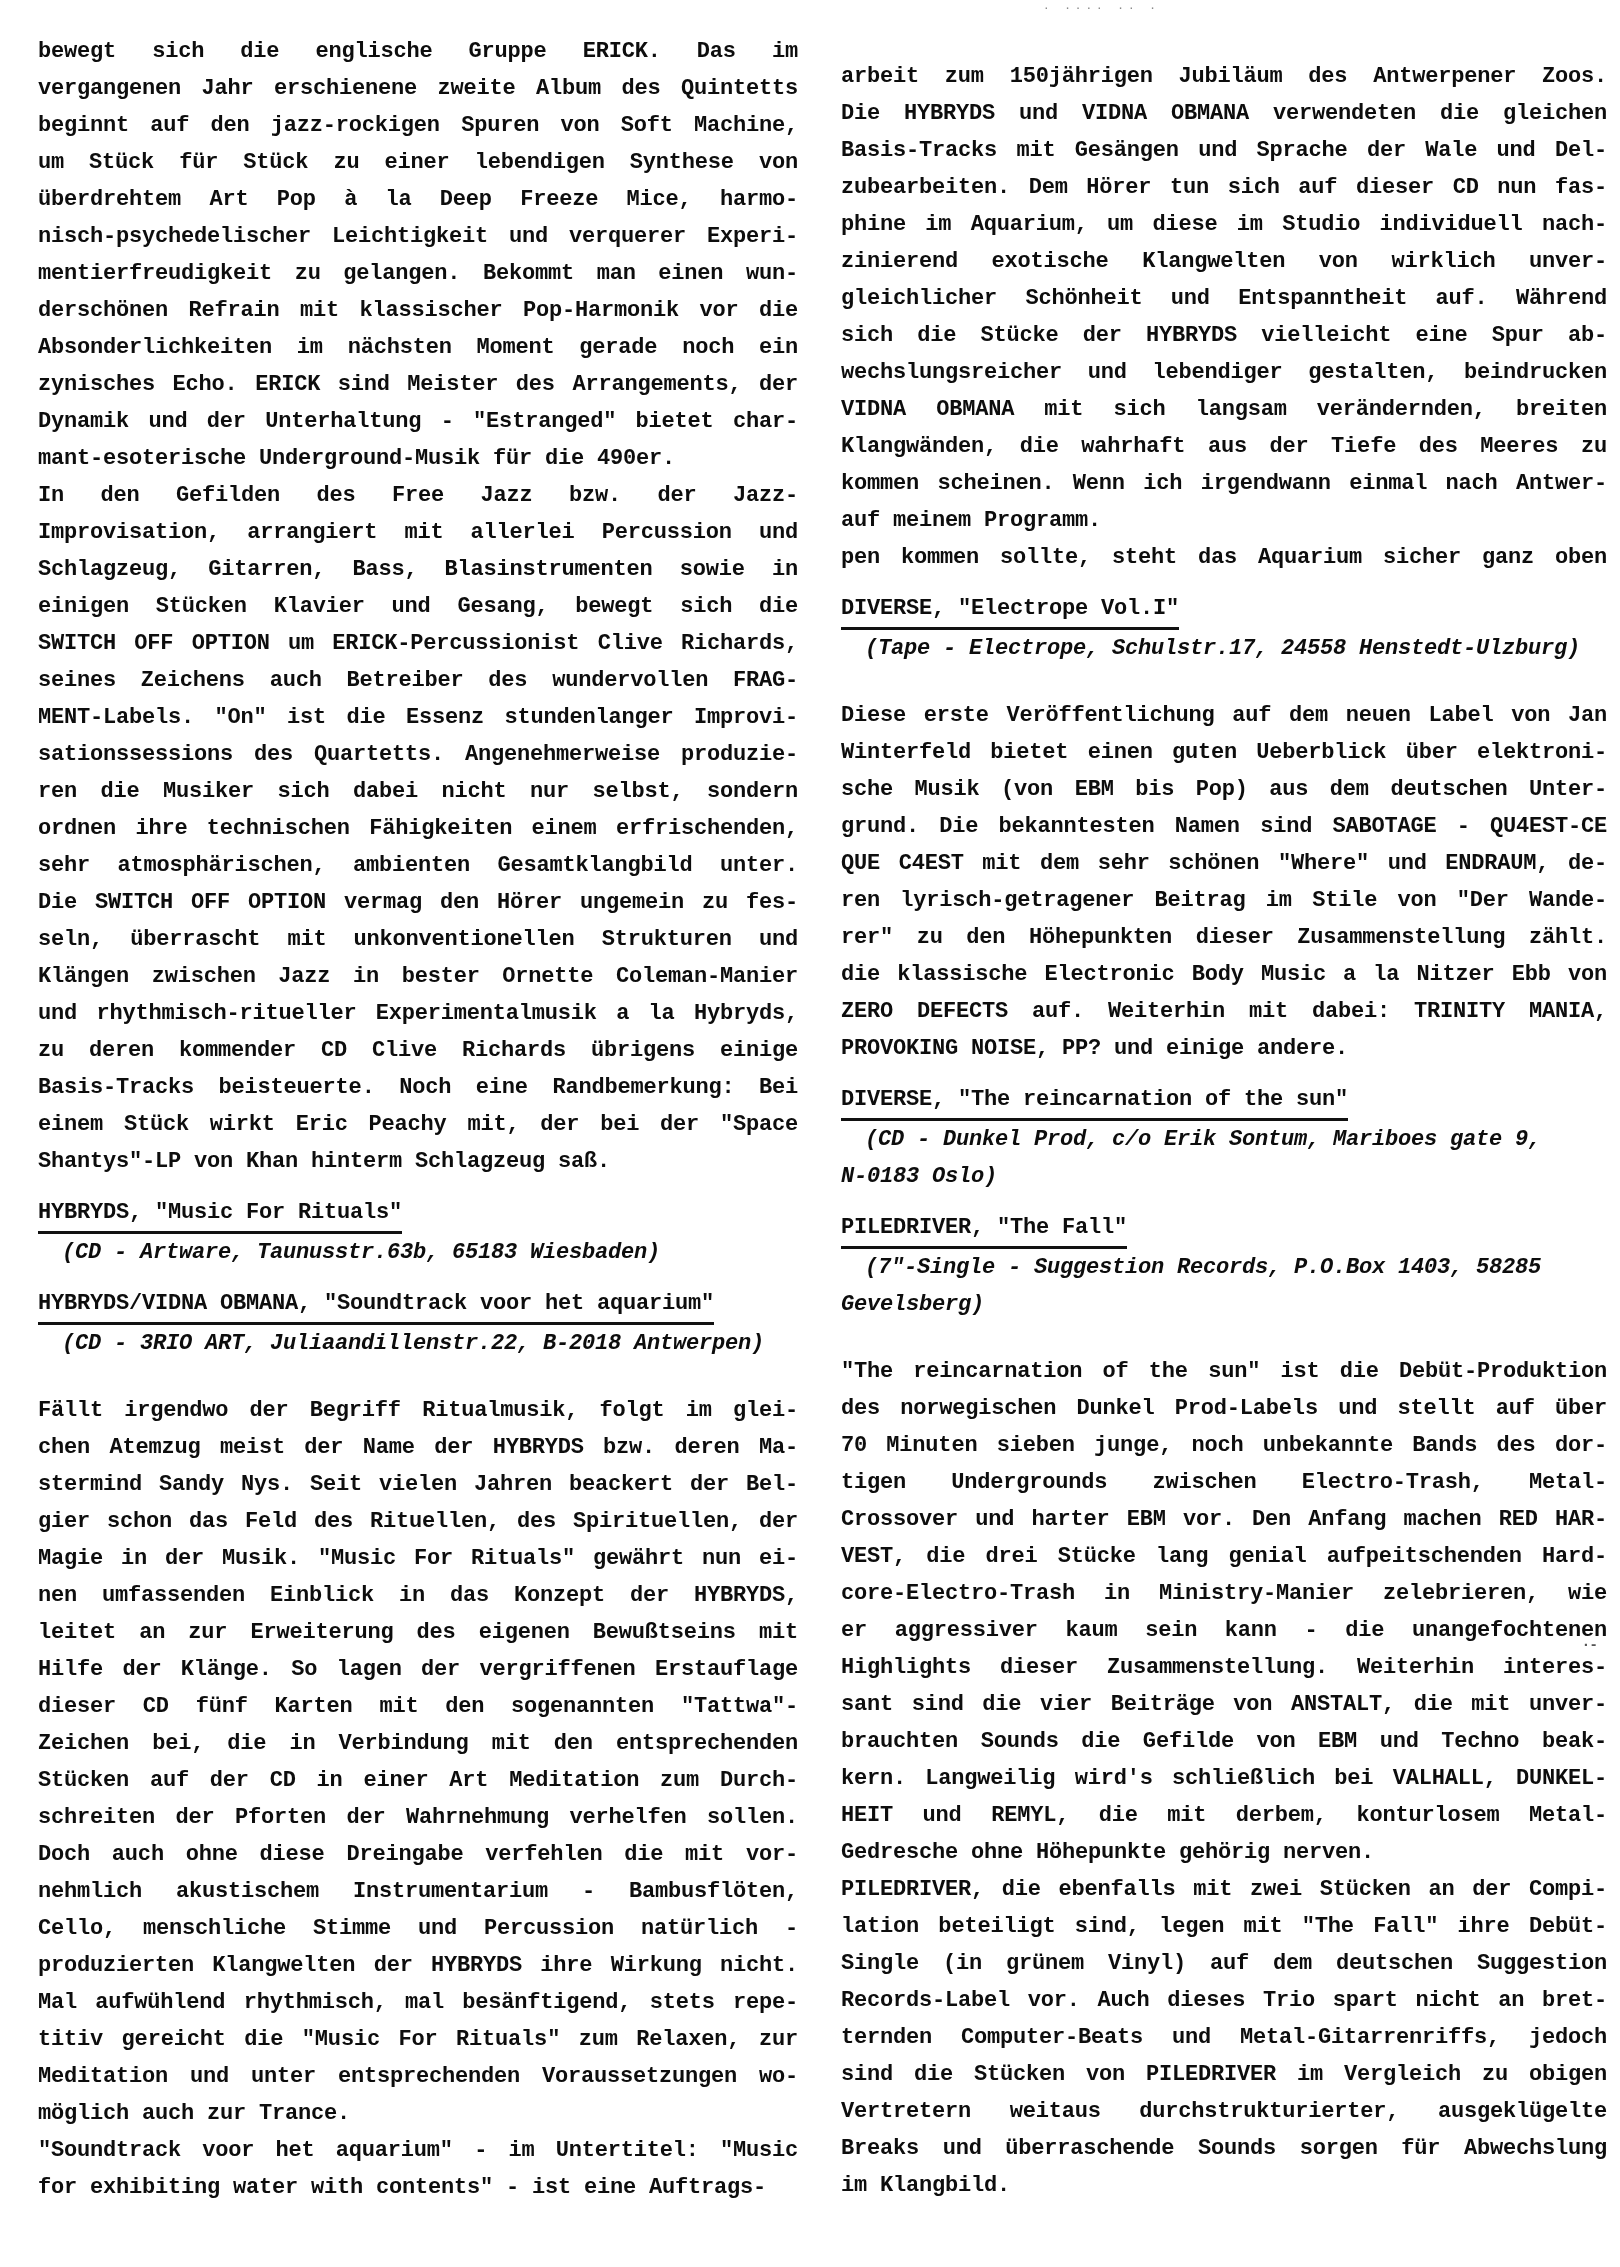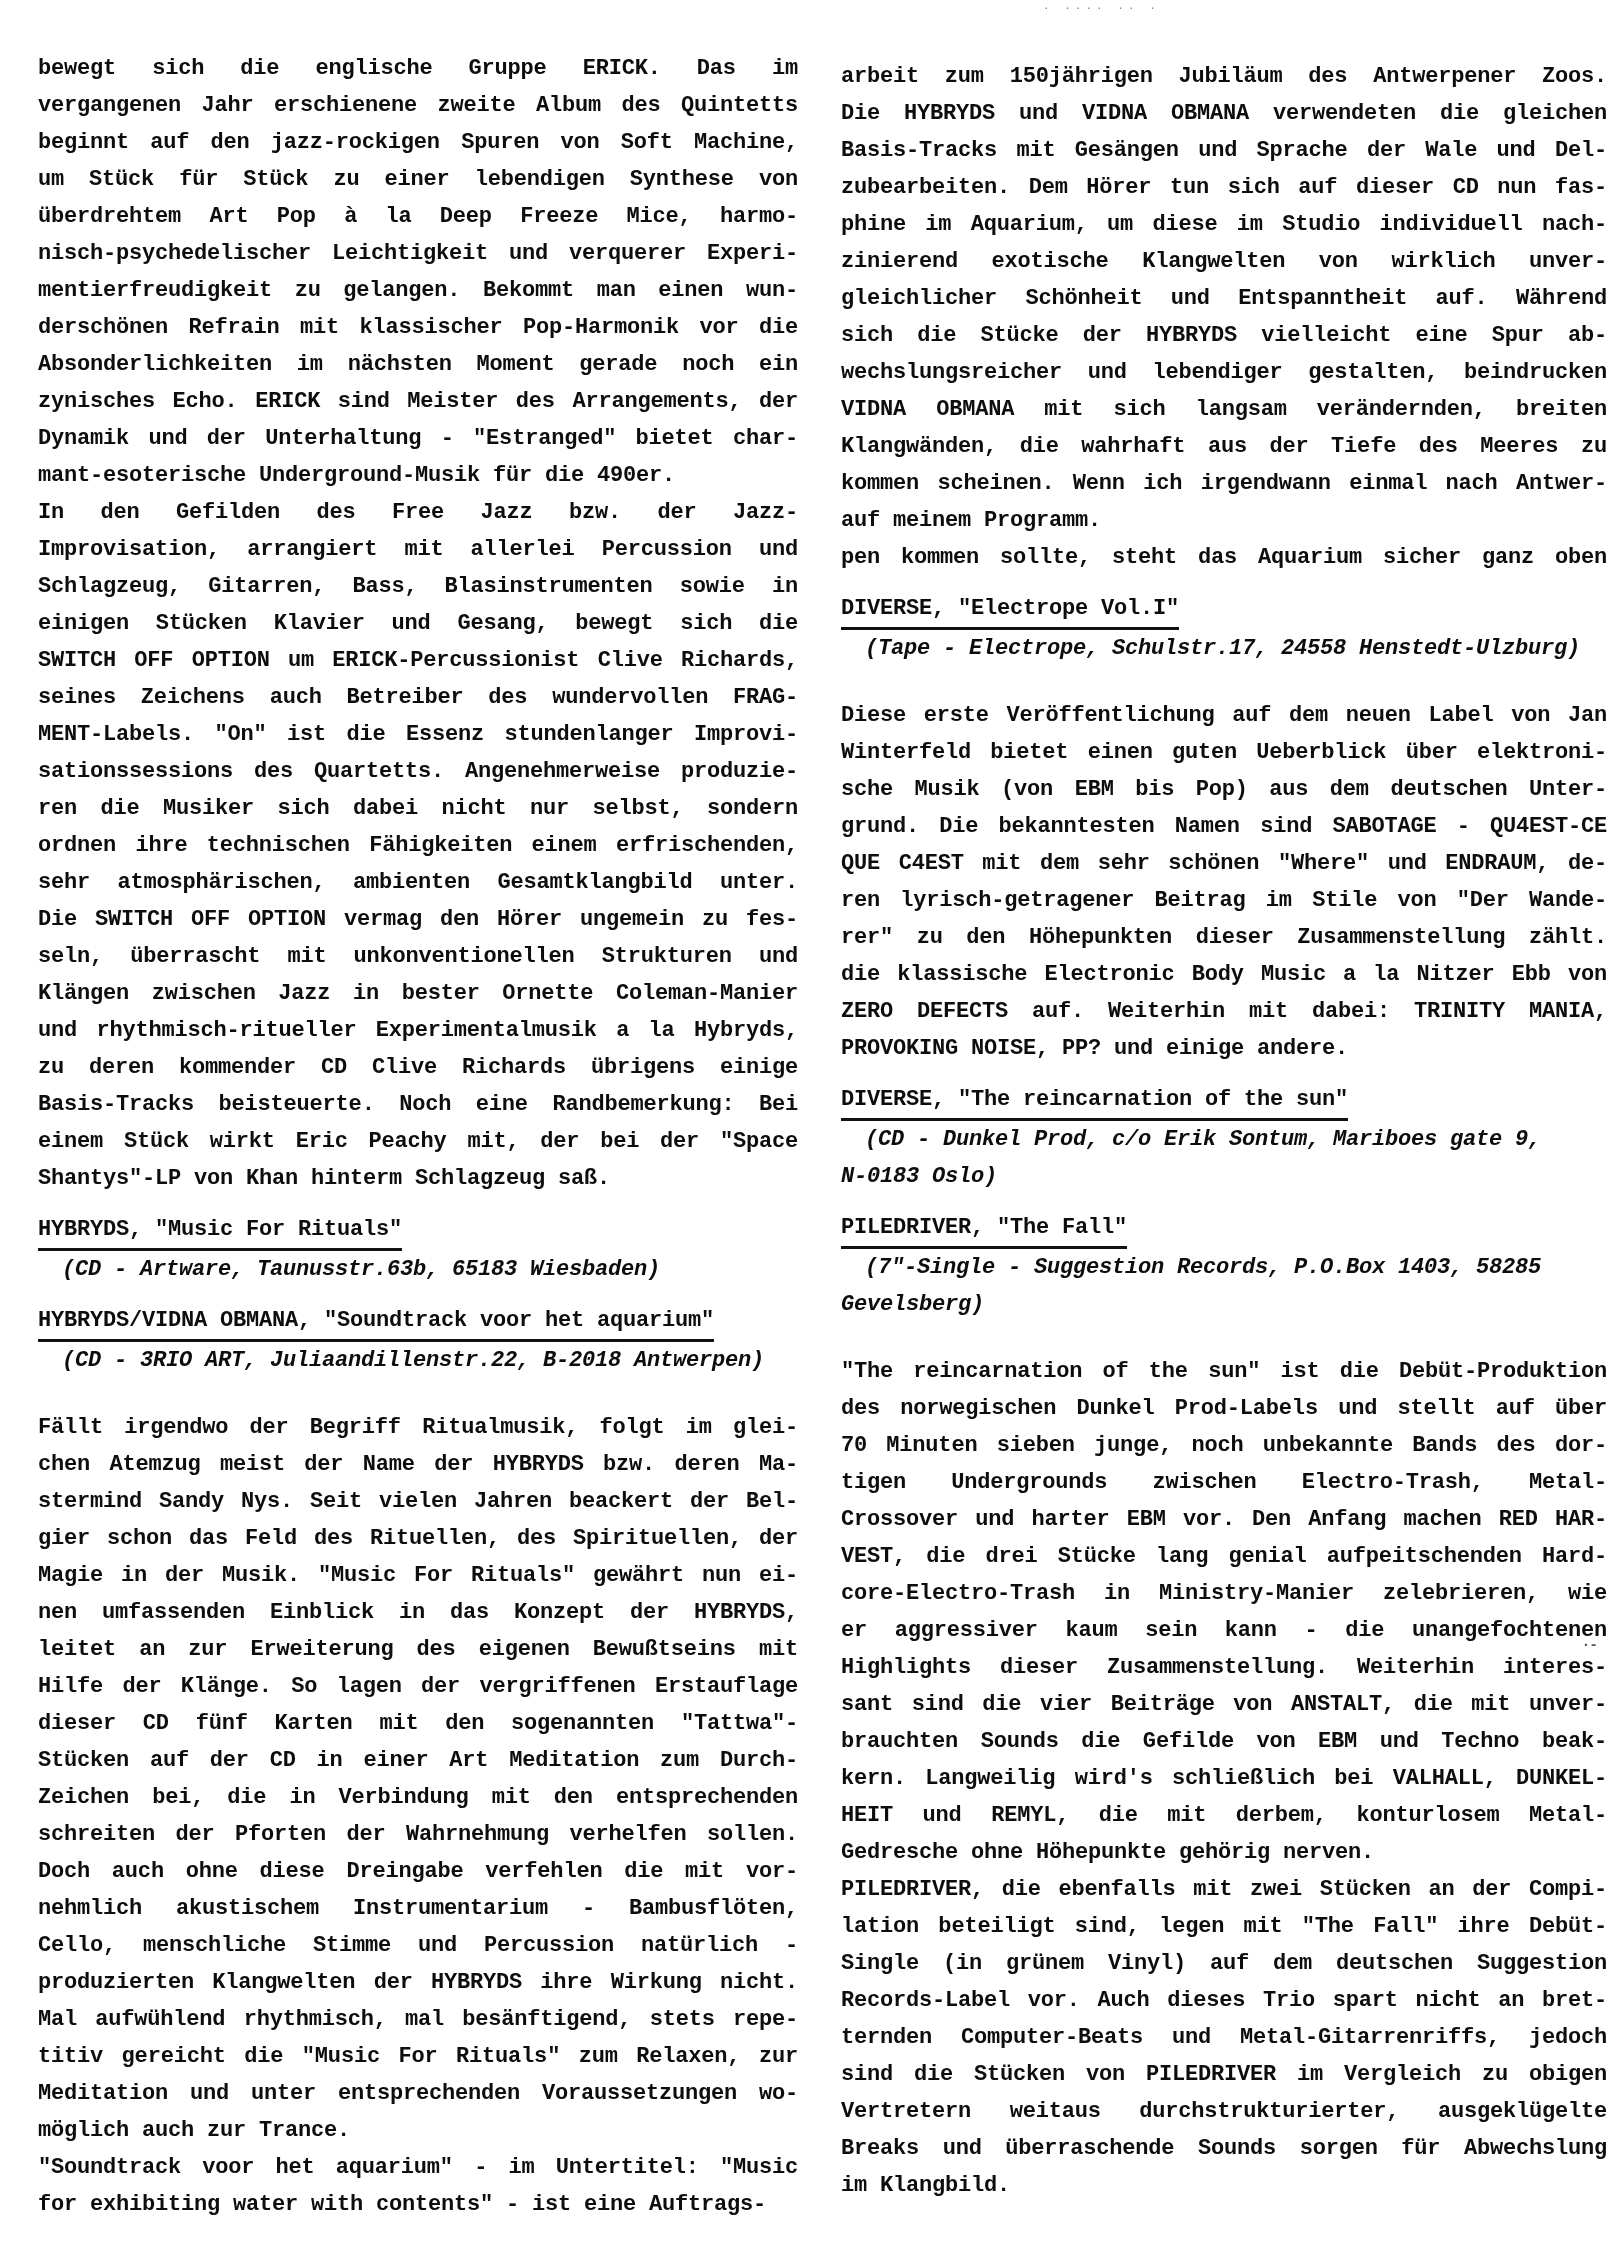--- a/index.html
+++ b/index.html
@@ -24,21 +24,21 @@
     position: absolute;
     top: 0;
     font-size: 22px;
     font-weight: 700;
     line-height: 37px;
     letter-spacing: -0.2px;
   }
   .column.left {
     left: 38px;
     width: 760px;
-    padding-top: 50px;
+    padding-top: 33px;
   }
   .column.right {
     left: 829px;
     width: 766px;
     padding-top: 58px;
     margin-left: 12px;
   }
   
   .block-paragraph { margin: 0; }
   .line {
@@ -150,22 +150,22 @@
       <div class="block-paragraph">
         <div class="line">Fällt irgendwo der Begriff Ritualmusik, folgt im glei-</div>
         <div class="line">chen Atemzug meist der Name der HYBRYDS bzw. deren Ma-</div>
         <div class="line">stermind Sandy Nys. Seit vielen Jahren beackert der Bel-</div>
         <div class="line">gier schon das Feld des Rituellen, des Spirituellen, der</div>
         <div class="line">Magie in der Musik. "Music For Rituals" gewährt nun ei-</div>
         <div class="line">nen umfassenden Einblick in das Konzept der HYBRYDS,</div>
         <div class="line">leitet an zur Erweiterung des eigenen Bewußtseins mit</div>
         <div class="line">Hilfe der Klänge. So lagen der vergriffenen Erstauflage</div>
         <div class="line">dieser CD fünf Karten mit den sogenannten "Tattwa"-</div>
+        <div class="line">Zeichen bei, die in Verbindung mit den entsprechenden</div>
         <div class="line">Stücken auf der CD in einer Art Meditation zum Durch-</div>
-        <div class="line">Zeichen bei, die in Verbindung mit den entsprechenden</div>
         <div class="line">schreiten der Pforten der Wahrnehmung verhelfen sollen.</div>
         <div class="line">Doch auch ohne diese Dreingabe verfehlen die mit vor-</div>
         <div class="line">nehmlich akustischem Instrumentarium - Bambusflöten,</div>
         <div class="line">Cello, menschliche Stimme und Percussion natürlich -</div>
         <div class="line">produzierten Klangwelten der HYBRYDS ihre Wirkung nicht.</div>
         <div class="line">Mal aufwühlend rhythmisch, mal besänftigend, stets repe-</div>
         <div class="line">titiv gereicht die "Music For Rituals" zum Relaxen, zur</div>
         <div class="line">Meditation und unter entsprechenden Voraussetzungen wo-</div>
         <div class="line last">möglich auch zur Trance.</div>
       </div>

